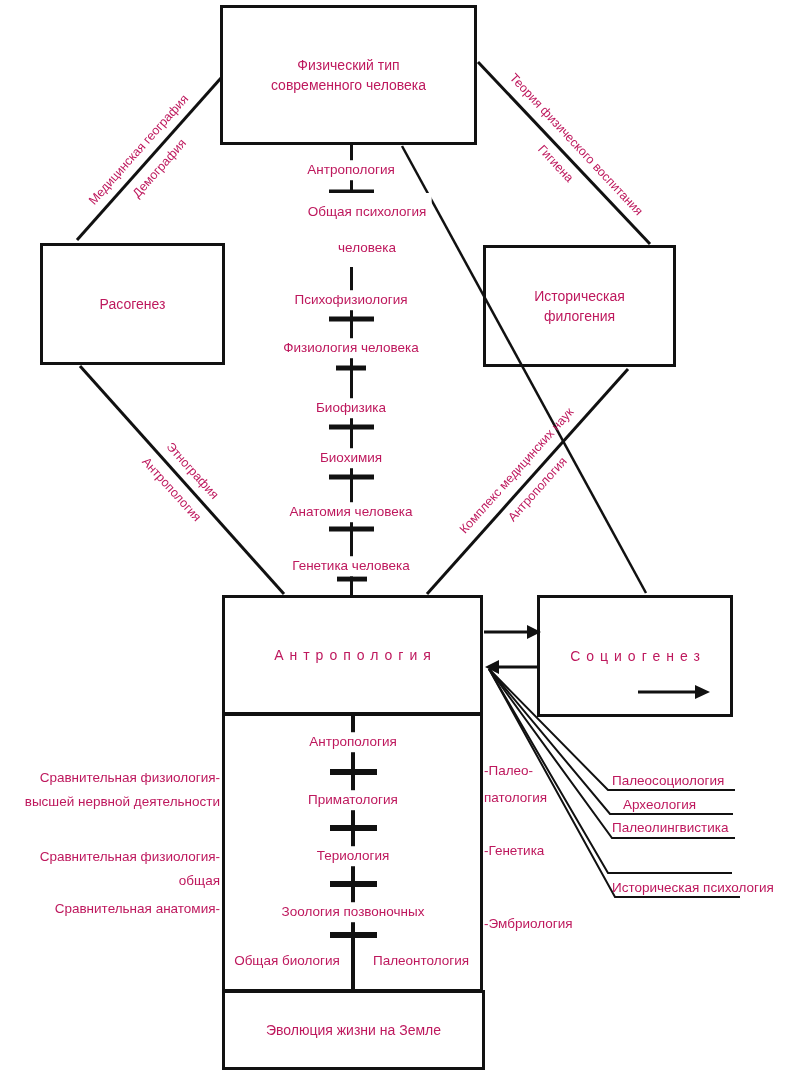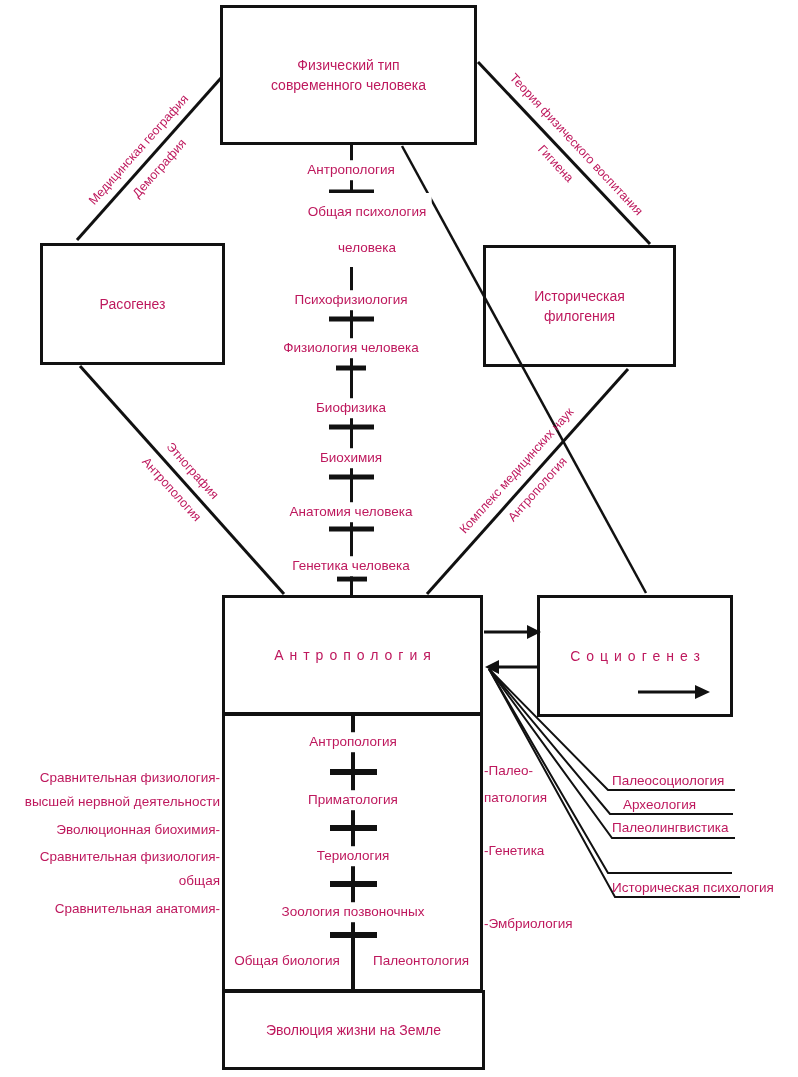--- a/index.html
+++ b/index.html
@@ -142,21 +142,20 @@
 
   <div class="chain-label" style="left:353px;top:742px;">Антропология</div>
   <div class="chain-label" style="left:353px;top:800px;">Приматология</div>
   <div class="chain-label" style="left:353px;top:856px;">Териология</div>
   <div class="chain-label" style="left:353px;top:912px;">Зоология позвоночных</div>
   <div class="chain-label" style="left:287px;top:961px;">Общая биология</div>
   <div class="chain-label" style="left:421px;top:961px;">Палеонтология</div>
 
   <div class="side-label left-label" style="top:766px;">Сравнительная физиология-
 высшей нервной деятельности</div>
-  <div class="side-label left-label" style="top:818px;">Эволюционная биохимия-</div>
   <div class="side-label left-label" style="top:845px;">Сравнительная физиология-
 общая</div>
   <div class="side-label left-label" style="top:897px;">Сравнительная анатомия-</div>
 
   <div class="side-label right-label" style="top:757px;">-Палео-
 патология</div>
   <div class="side-label right-label" style="top:837px;">-Генетика</div>
   <div class="side-label right-label" style="top:910px;">-Эмбриология</div>
 
   <div class="side-label fan-label" style="top:774px;">Палеосоциология</div>

